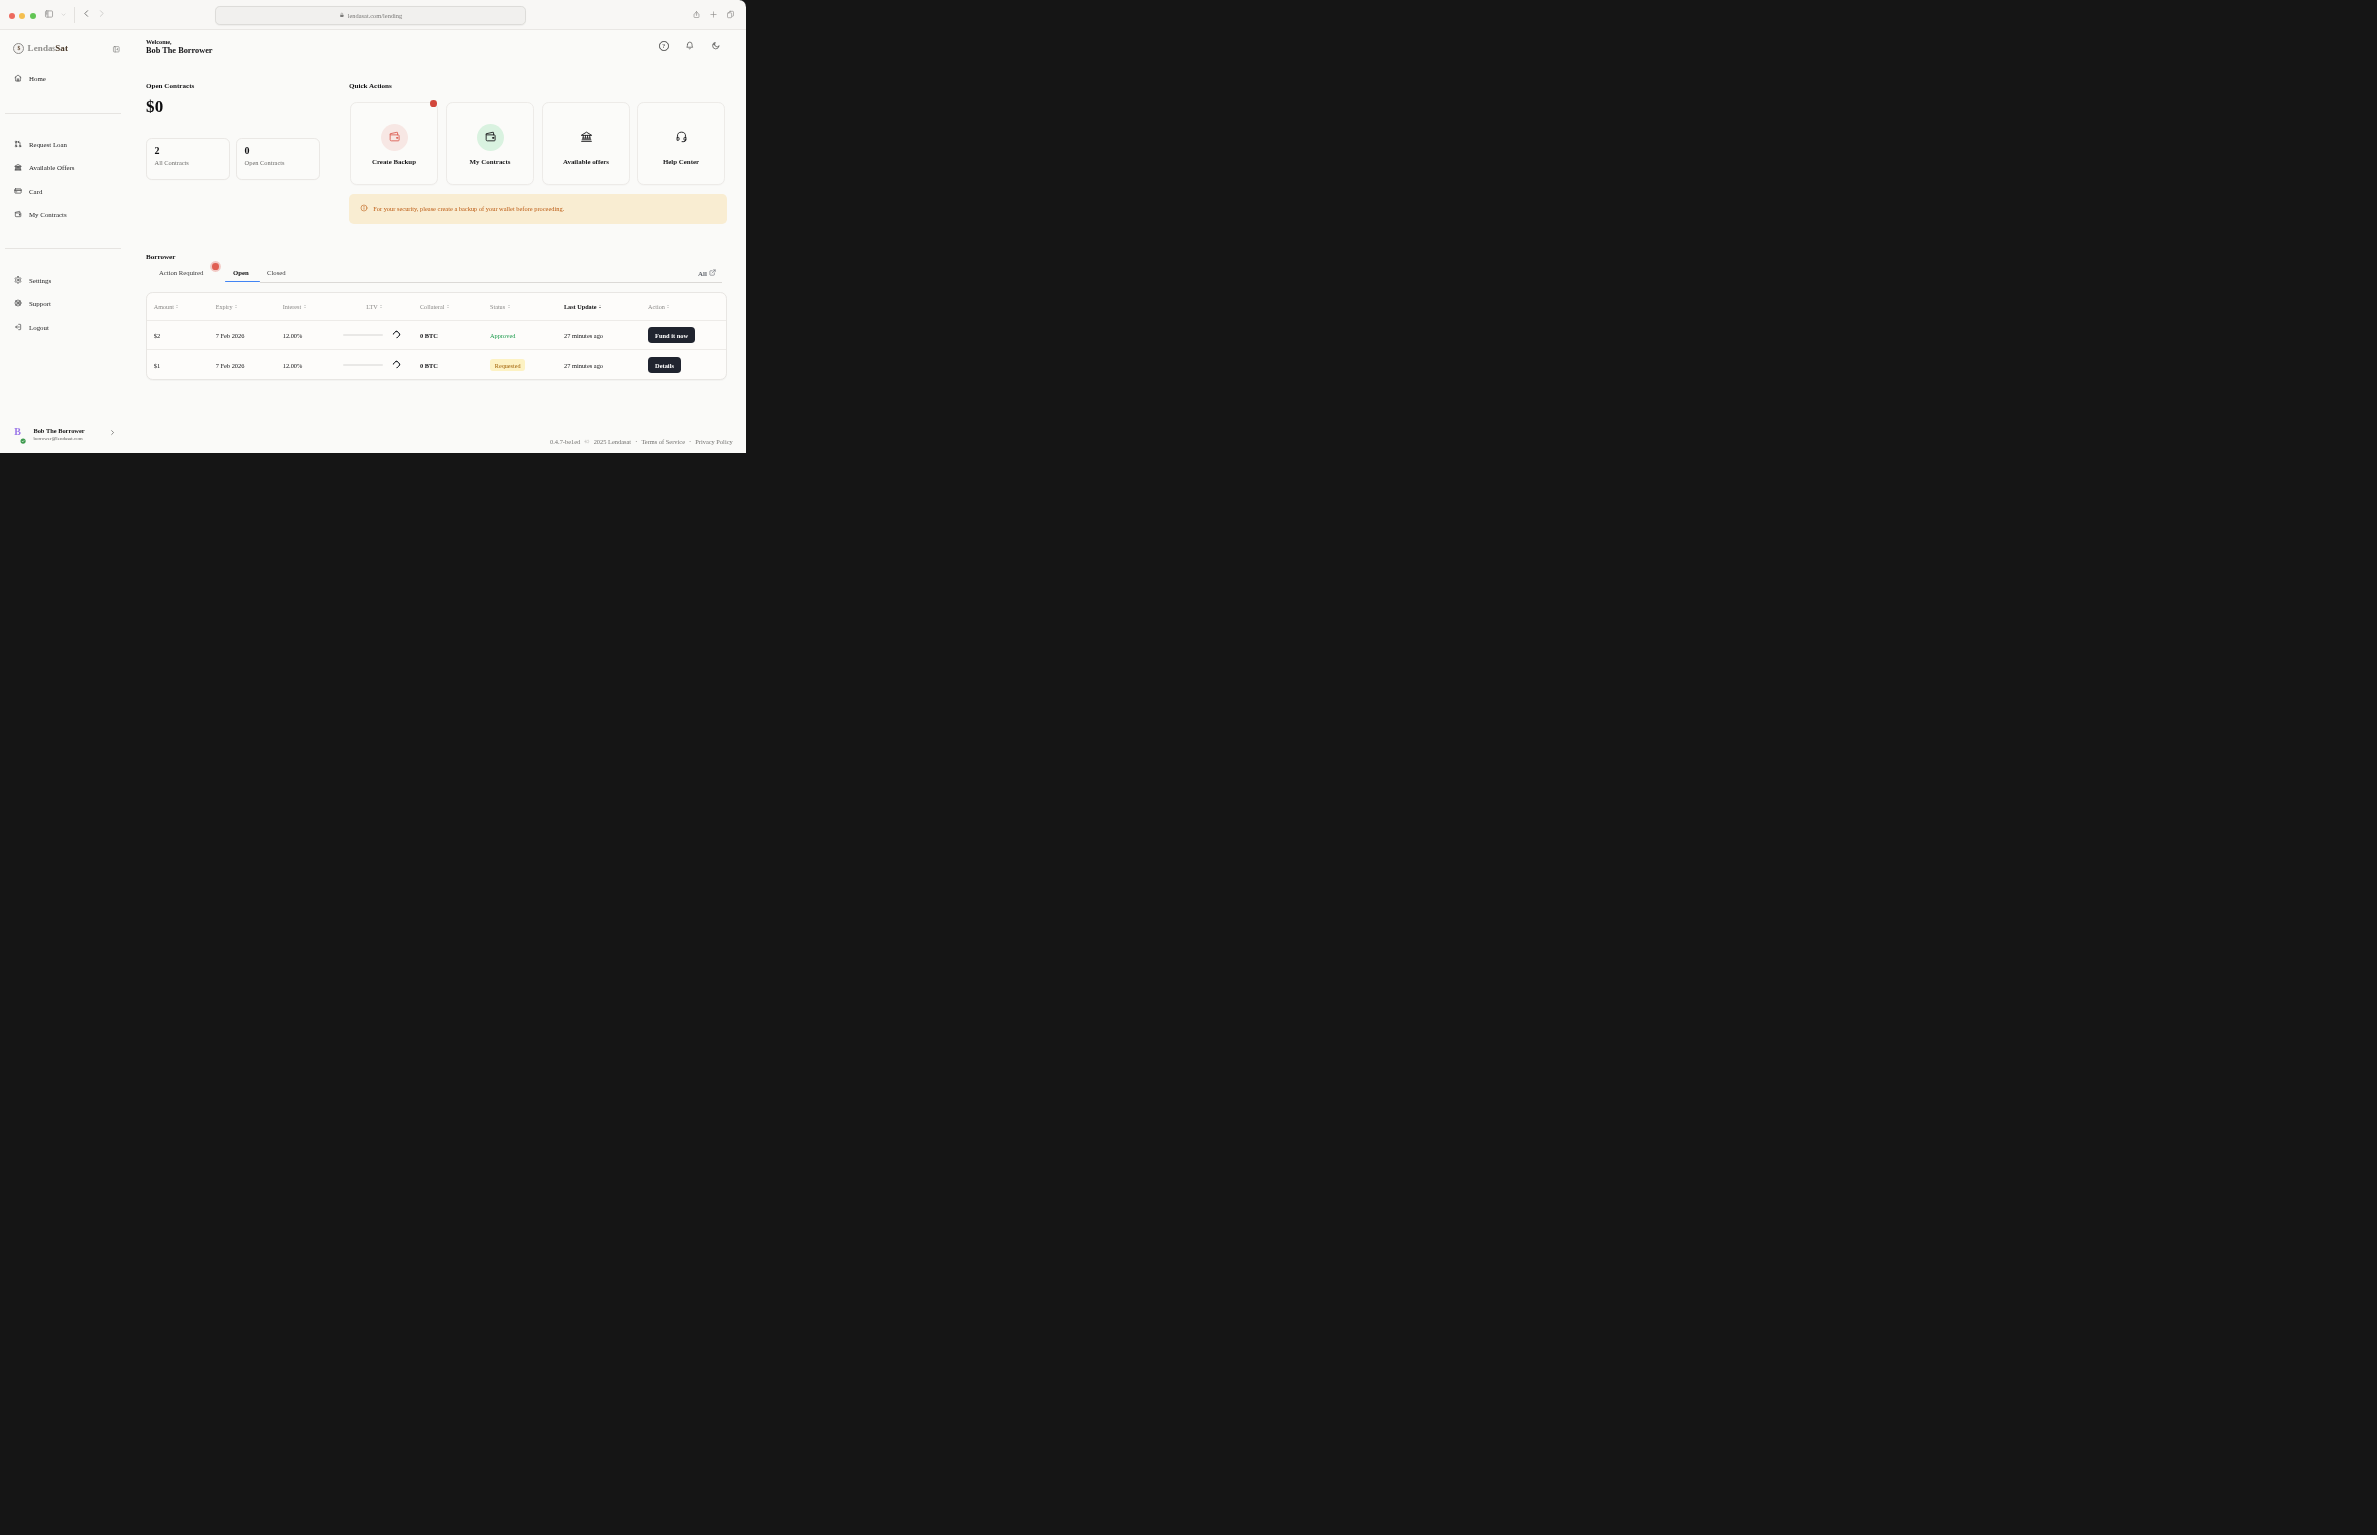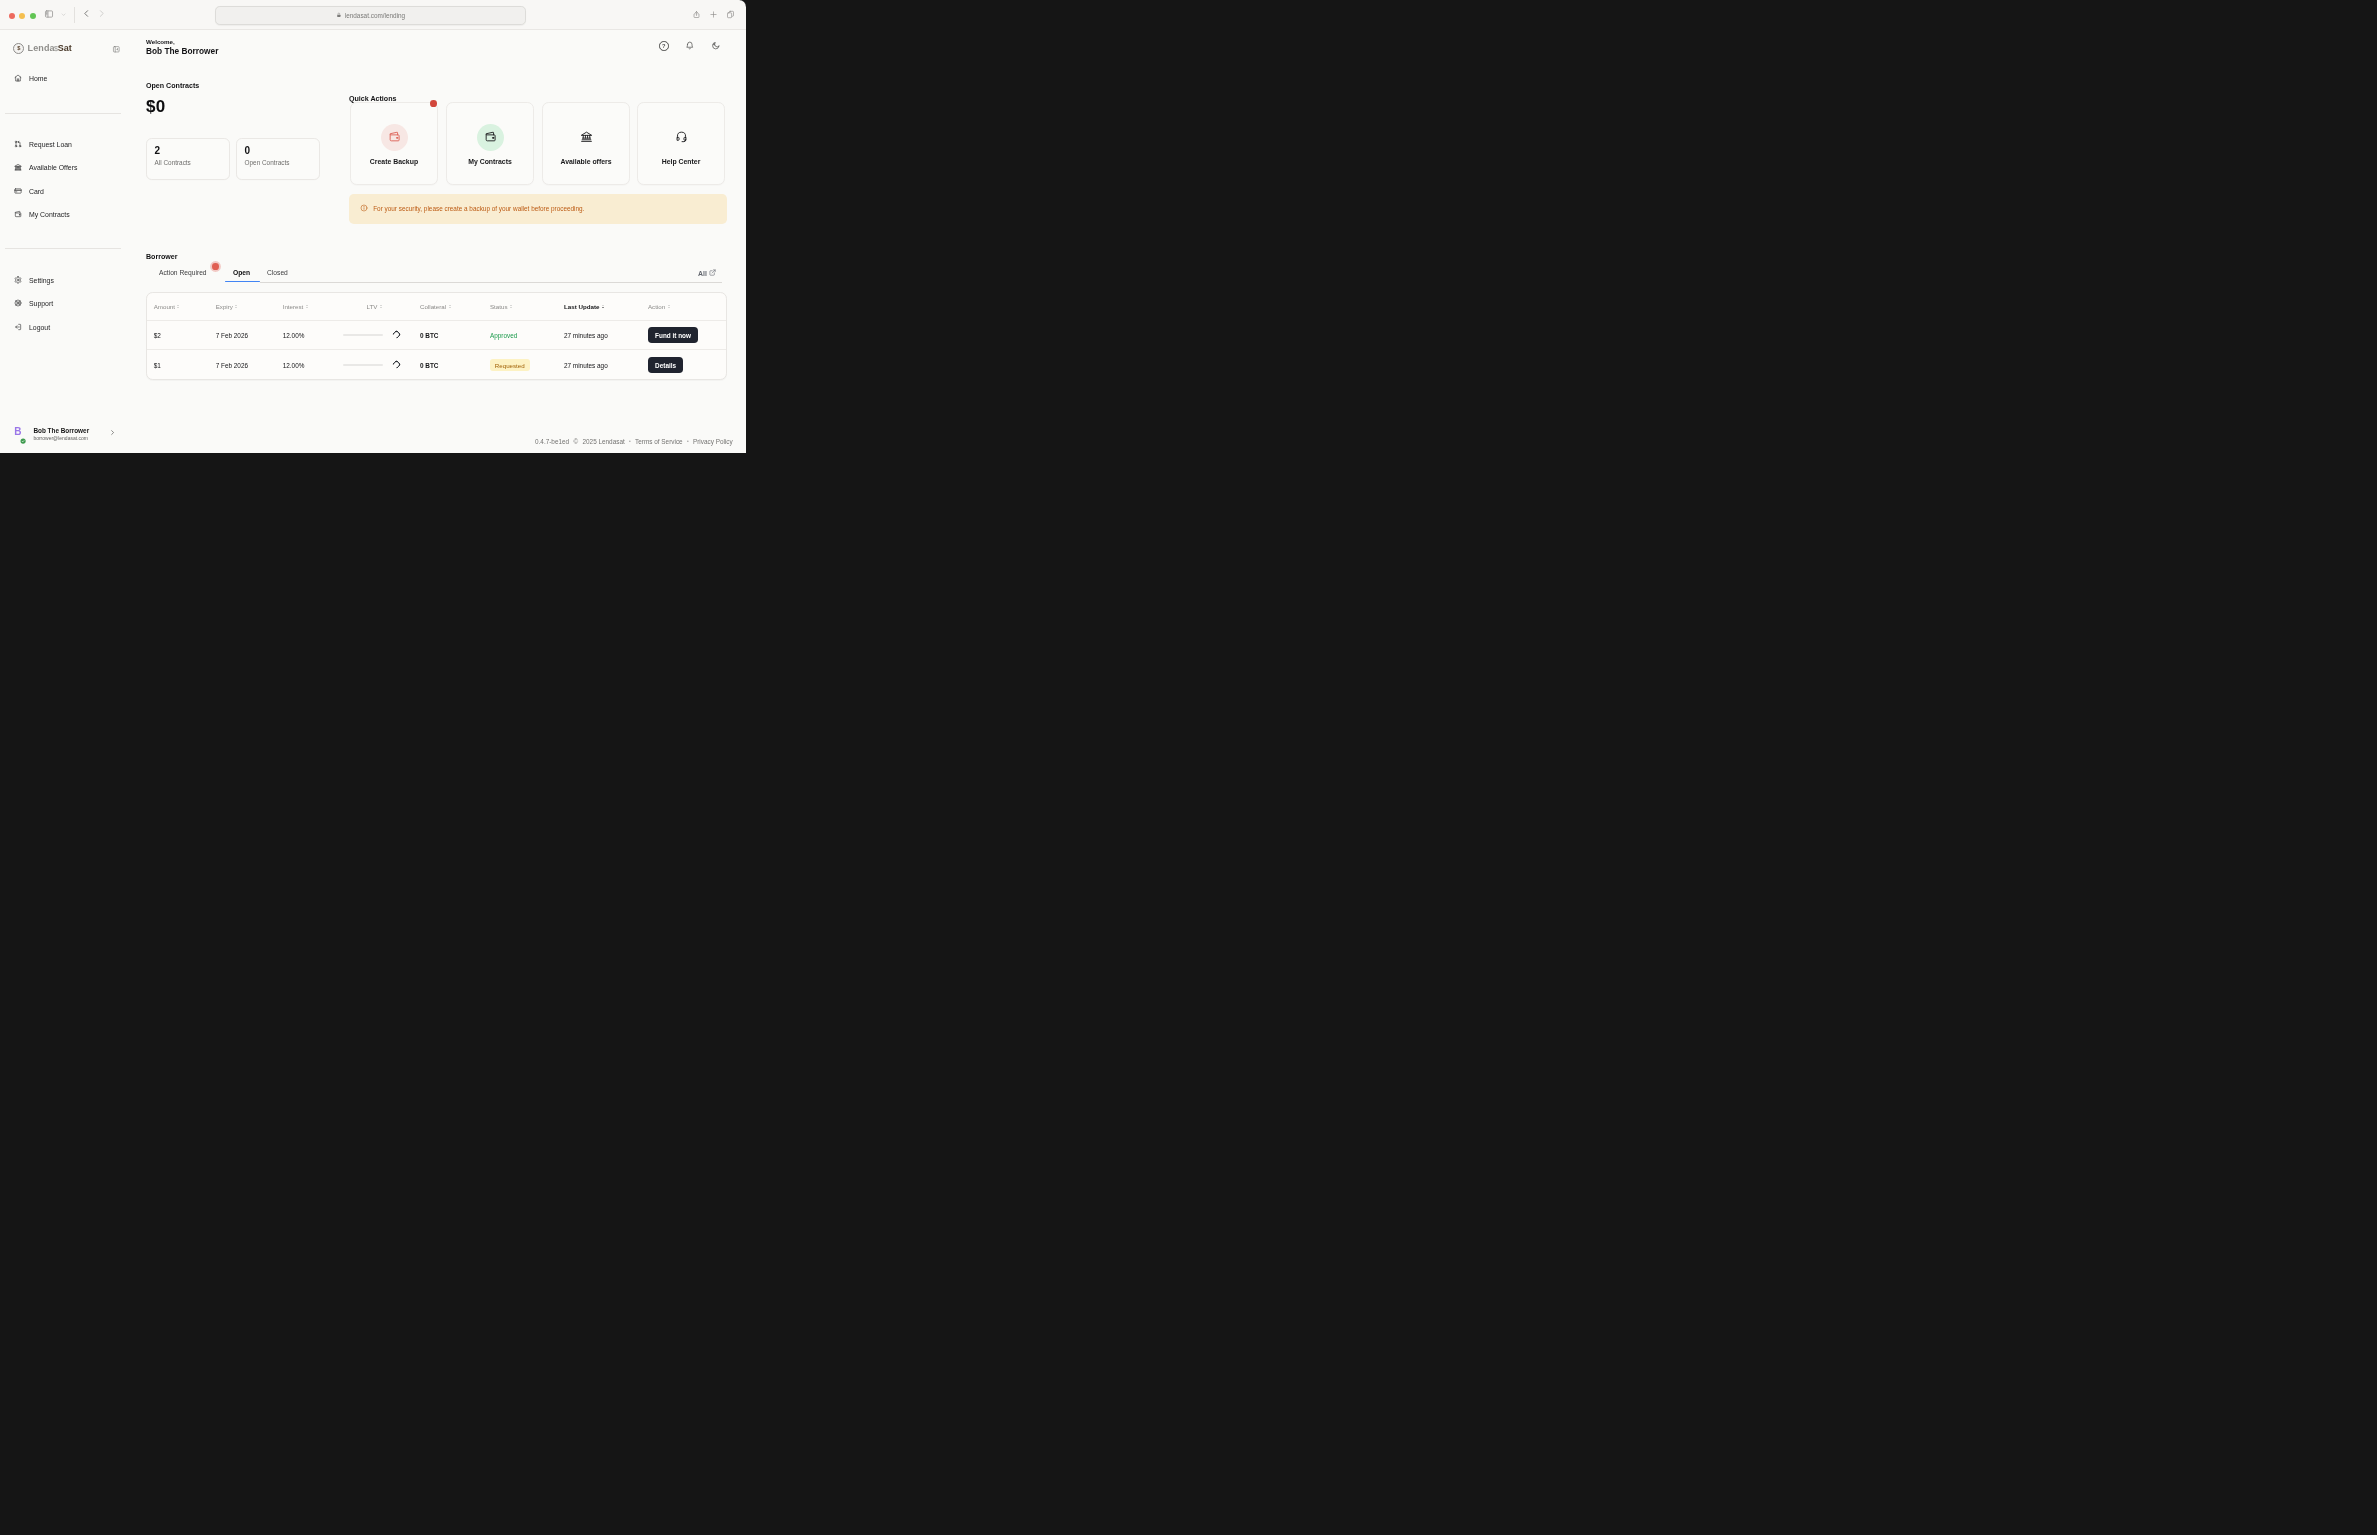--- a/index.html
+++ b/index.html
@@ -1,18 +1,18 @@
 <!DOCTYPE html>
 <html style="font-size:7.6px"><head>
 <meta charset="utf-8">
 <style>
   * { margin:0; padding:0; box-sizing:border-box; }
   html,body { width:746px; height:453px; }
   body { font-family:"Liberation Sans", sans-serif; background:#151515; overflow:hidden; }
-  .stage { position:relative; width:746px; height:453px; background:#fafaf8; border-top-right-radius:6.7px; overflow:hidden; }
+  .stage { position:relative; width:746px; height:453px; background:#fafaf8; border-top-right-radius:6.7px; overflow:hidden;font-family:Liberation Serif, serif; }
   .corner-mask{ position:absolute; top:0; right:0; width:10.5px; height:10.5px; background:#151515; z-index:0; }
   .chrome { position:absolute; top:0; left:0; width:100%; height:29.5px; background:#f8f7f5; border-bottom:0.5px solid #e9e7e4; border-top-right-radius:6.7px; z-index:2; }
   .traffic { position:absolute; left:8.6px; top:13px; display:flex; gap:4.3px; }
   .tl { width:6.2px; height:6.2px; border-radius:50%; }
   .tl.red{ background:#ed6a5e; } .tl.yellow{ background:#f5bf4f; } .tl.green{ background:#62c554; }
   .nav-icons { position:absolute; left:44px; top:6.7px; display:flex; align-items:center; gap:6.7px; color:#8c8b89; }
   .nav-icons .divider-v{ width:0.5px; height:16px; background:#e3e1de; margin:0 1px; }
   .chev-sm{ font-size:5.7px; color:#a9a8a6; }
   .arrow-back{ color:#5f5f5d; } .arrow-fwd{ color:#c7c6c4; }
   .url-bar { position:absolute; left:215px; top:6.2px; width:311px; height:18.5px; background:#f1f0ee; border:0.5px solid #dddcd9; border-radius:4.8px; display:flex; align-items:center; justify-content:center; gap:3.3px; color:#7b7a78; font-size:6.4px; box-shadow:0 0.5px 1px rgba(0,0,0,0.04); }
@@ -319,21 +319,21 @@
 
     <div class="stat-card" style="left:146px">
       <div class="stat-value">2</div>
       <div class="stat-label">All Contracts</div>
     </div>
     <div class="stat-card" style="left:236px">
       <div class="stat-value">0</div>
       <div class="stat-label">Open Contracts</div>
     </div>
 
-    <div class="sec-title" style="left:349px; top:95px">Quick Actions</div>
+    <div class="sec-title" style="left:349px; top:82px">Quick Actions</div>
 
     <div class="qa-card" style="left:350px">
       <span class="qa-iconwrap qa-red-bg">
         <span class="qa-red">
           <svg class="ic" width="13" height="13" viewBox="0 0 24 24">
               <path d="M4 8.5V18a2 2 0 0 0 2 2h13a1.5 1.5 0 0 0 1.5-1.5v-8A1.5 1.5 0 0 0 19 9H5.2A1.2 1.2 0 0 1 4 7.8v-.9L16.5 4.2a1 1 0 0 1 1.2 1V9"></path>
               <circle cx="16.8" cy="14.5" r="1.1" fill="currentColor"></circle>
             </svg>
         </span>
       </span>

